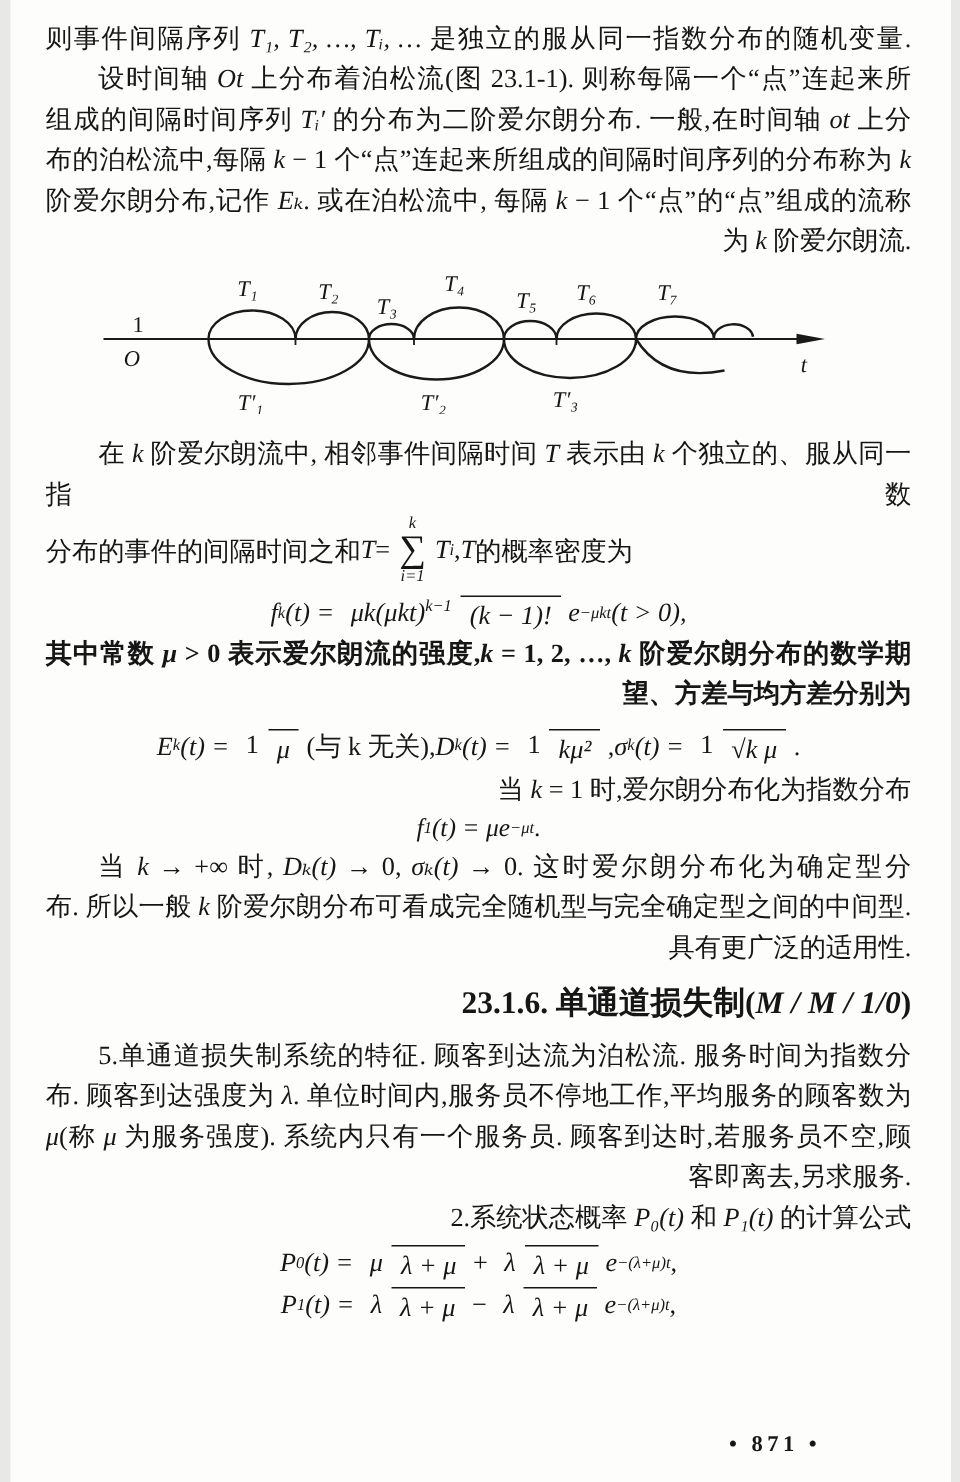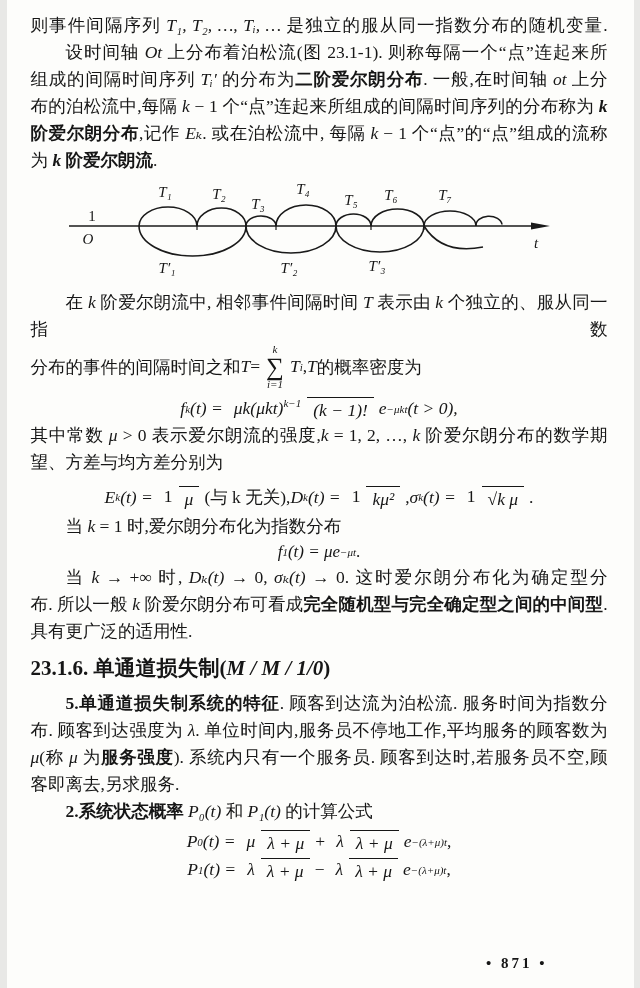--- a/index.html
+++ b/index.html
@@ -7,25 +7,25 @@
     position: relative;
     width: 627px; height: 988px;
     margin: 0 auto;
     background: #fdfdfb;
     color: #161616;
     font-family: "Liberation Serif","DejaVu Serif","DejaVu Sans",serif;
     overflow: hidden;
   }
   .content { padding: 12px 26px 0 24px; }
 
-  .line { font-size: 17.5px; line-height: 27px; }
+  .line { font-size: 17.5px; line-height: 27px; text-align: right; }
   .line.full { text-align: justify; text-align-last: justify; }
   .line.indent { text-indent: 35px; }
   .it { font-style: italic; }
-  .bd { font-weight: 700; }
+  .bd { font-weight: 400; }
 
   
   .fig { margin-top: 6px; }
   .fig svg { display:block; margin-left: 8px; }
   .caption { font-size: 15.5px; text-align: center; margin: 2px 120px 0 0; letter-spacing: 4px; }
 
   
   .formula { display:flex; align-items:center; justify-content:center; font-size:17.5px; }
   .formula .up { font-style: normal; }
   .frac { display:inline-flex; flex-direction:row; align-items:center; margin:0 5px; line-height:1.15; }
@@ -46,21 +46,21 @@
 
   .heading { font-size: 21px; font-weight: 700; margin: 9px 0 7px; }
   .heading .line { font-size: 21px; line-height: 29px; }
 
   .pagenum {
     position:absolute; right: 86px; bottom: 16px;
     font-size: 15px; font-weight: 700; letter-spacing: 3px;
   }
 
   .p2 { margin-top: 13px; }
-  .p3 { margin-top: 2px; }
+  .p3 { margin-top: 2px; font-weight: bold; }
   .p4 { margin-top: 2px; }
 </style>
 </head>
 <body>
 
 <div class="page">
   <div class="content">
 
     <div class="para p1">
         <div class="line full"><span>则事件间隔序列 </span><span class="it">T₁, T₂, …, Tᵢ, …</span><span> 是独立的服从同一指数分布的随机变量.</span></div>

